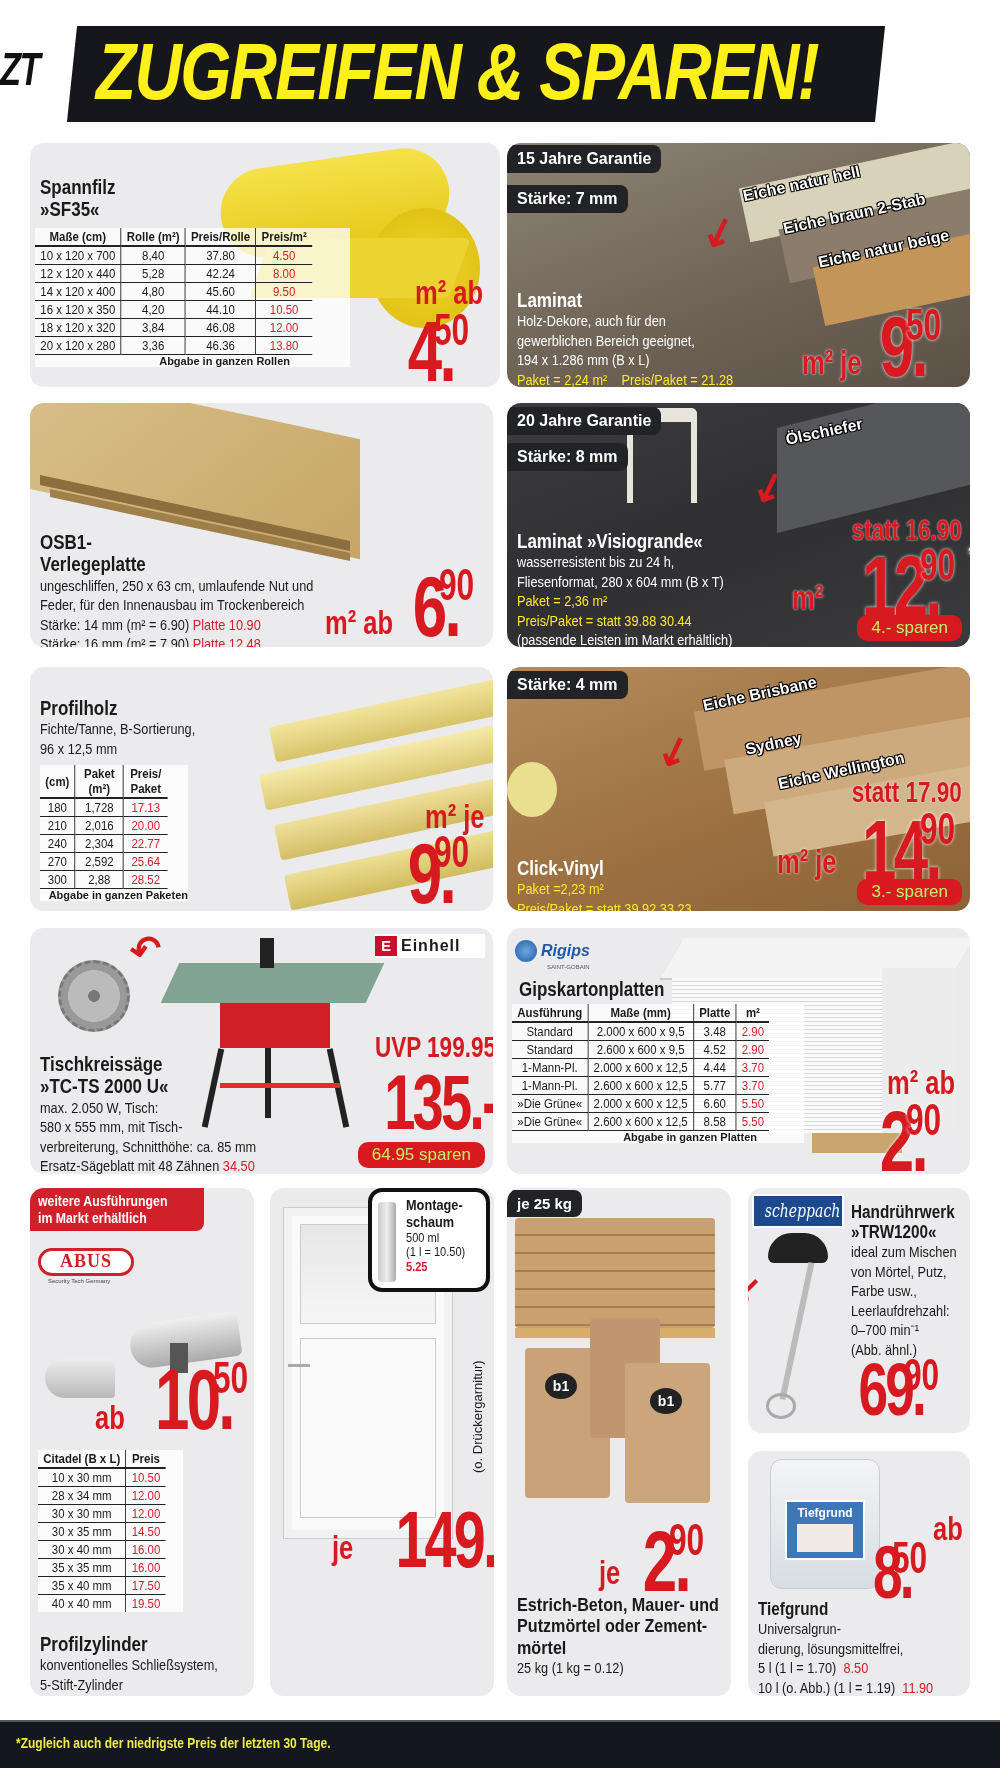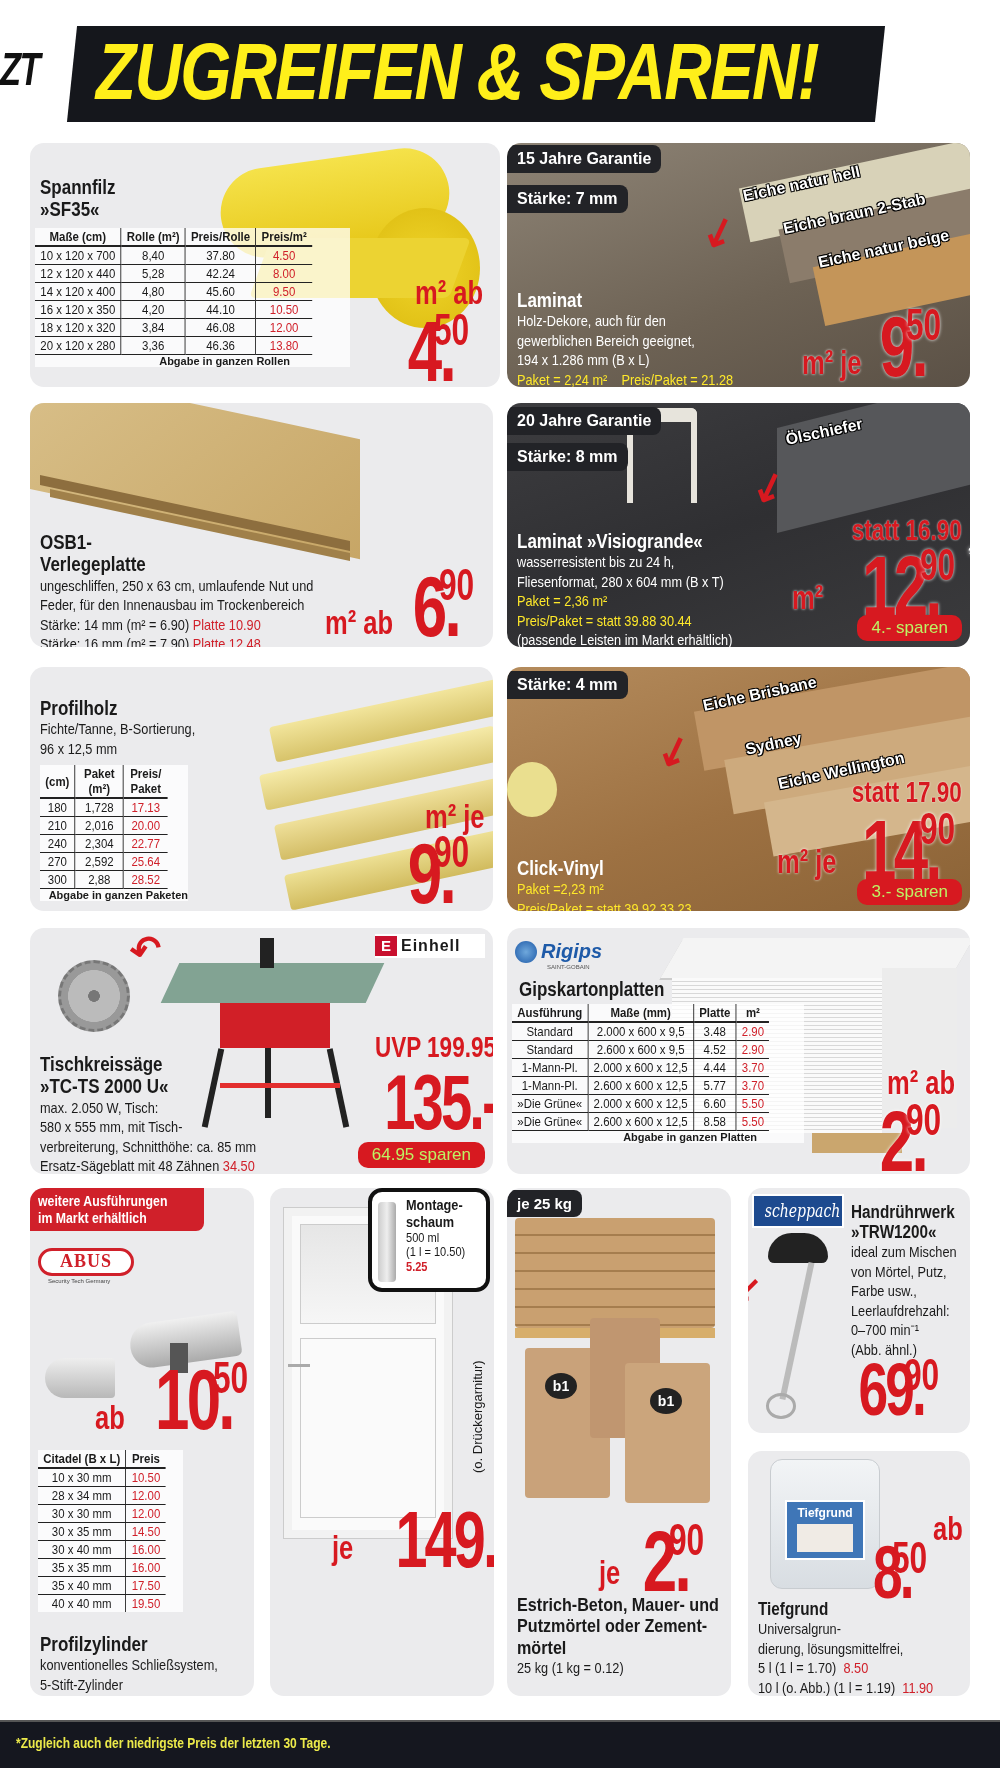--- a/index.html
+++ b/index.html
@@ -293,21 +293,21 @@
 
 <div class="card" style="left:507px;top:928px;width:463px;height:246px;">
   <div class="img" style="left:165px;top:10px;width:290px;height:220px">
     <div style="position:absolute;left:0;top:0;width:290px;height:40px;background:#f4f4f4;transform:skewX(-30deg);box-shadow:0 2px 0 #ccc"></div>
     <div style="position:absolute;left:0;top:40px;width:210px;height:155px;background:repeating-linear-gradient(#fafafa 0 3px,#d8d8d8 3px 4px)"></div>
     <div style="position:absolute;left:210px;top:30px;width:75px;height:160px;background:#ececec"></div>
     <div style="position:absolute;left:140px;top:195px;width:90px;height:20px;background:#caa66e"></div>
   </div>
   <div class="img" style="left:8px;top:12px;display:flex;align-items:center">
     <span style="display:inline-block;width:22px;height:22px;border-radius:50%;background:radial-gradient(circle,#6fa8dc,#1e5aa8);margin-right:4px"></span>
-    <span style="font-style:italic;font-weight:700;font-size:20px;color:#1e5aa8">Rigips</span>
+    <span style="font-style:italic;font-weight:700;font-size:16px;color:#1e5aa8">Rigips</span>
   </div>
   <div style="position:absolute;left:40px;top:36px;font-size:6px;color:#555">SAINT-GOBAIN</div>
   <div class="title" style="position:absolute;left:12px;top:50px">Gipskartonplatten</div>
   <div style="position:absolute;left:5px;top:76px;background:rgba(255,255,255,.75)">
     <table>
       <thead>
           <tr>
         <th>Ausführung</th>
         <th>Maße (mm)</th>
         <th>Platte</th>

